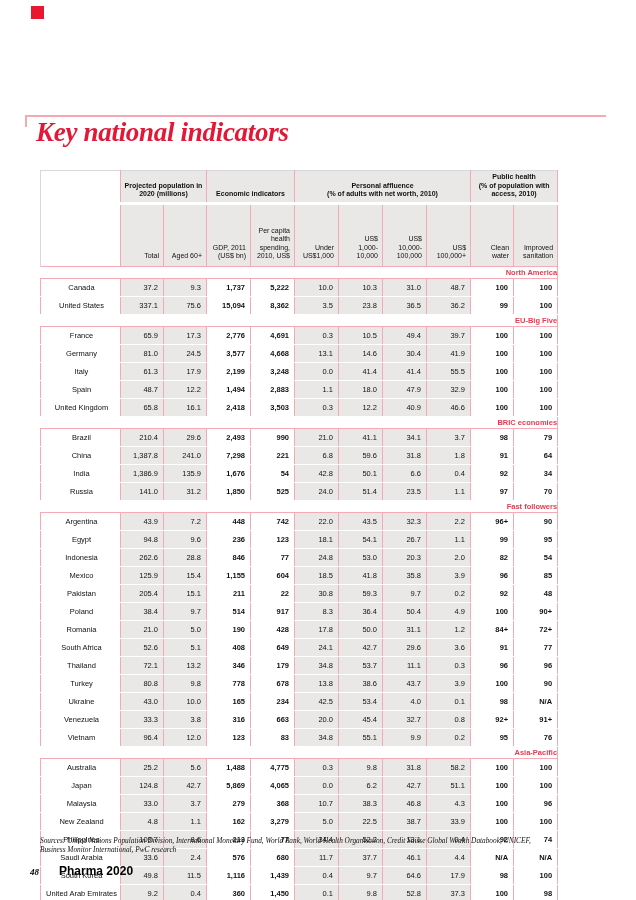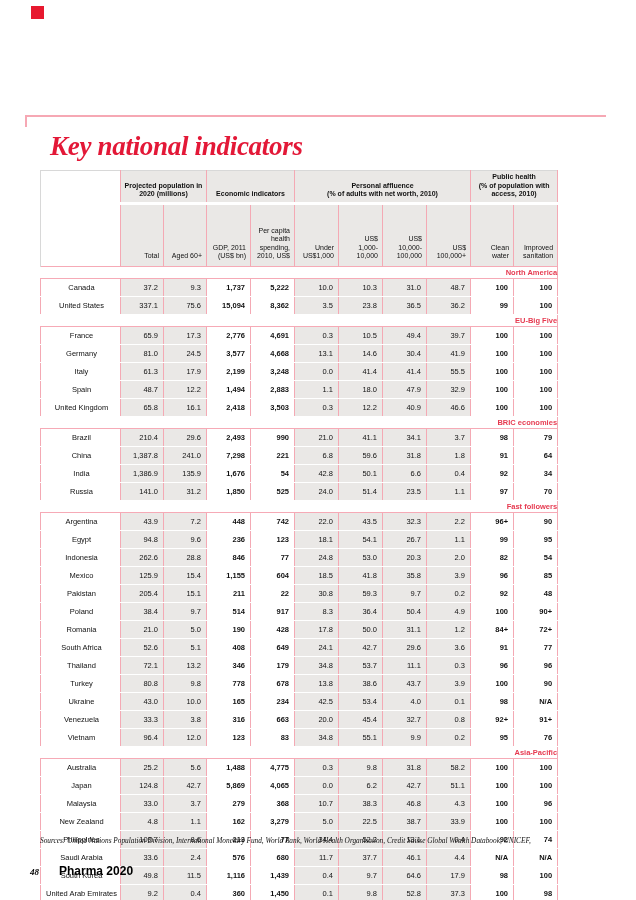--- a/index.html
+++ b/index.html
@@ -44,21 +44,21 @@
   .pagenum { font-family:"Liberation Serif", serif; font-style:italic; font-weight:bold; font-size:9px; }
   .brand { font-family:"Liberation Sans", sans-serif; font-weight:bold; margin-left:20px; font-size:12px; }
 </style>
 </head>
 <body>
 
 <div class="red-tab"></div>
 
 <div class="title-rule-h"></div>
 <div class="title-rule-v"></div>
-<h1 class="title" style="margin:14px;">Key national indicators</h1>
+<h1 class="title" style="margin:0;">Key national indicators</h1>
 
 <div class="tablewrap">
   <table>
     <colgroup>
       <col style="width:80px">
         <col style="width:43px">
         <col style="width:43px">
       <col style="width:44px">
         <col style="width:44px">
         <col style="width:44px">
@@ -535,17 +535,18 @@
           <td class="val c-gray">37.3</td>
           <td class="val c-bold">100</td>
           <td class="val c-bold">98</td>
         </tr>
       </tbody>
     </table>
 </div>
 
 <div class="sources">
   <div>Sources: United Nations Population Division, International Monetary Fund, World Bank, World Health Organisation, Credit Suisse Global Wealth Databook, UNICEF,</div>
+  <div>Business Monitor International, PwC research</div>
 </div>
 
 <div class="pagefoot">
   <span class="pagenum">48</span><span class="brand">Pharma 2020</span>
 </div>
 
 </body></html>

